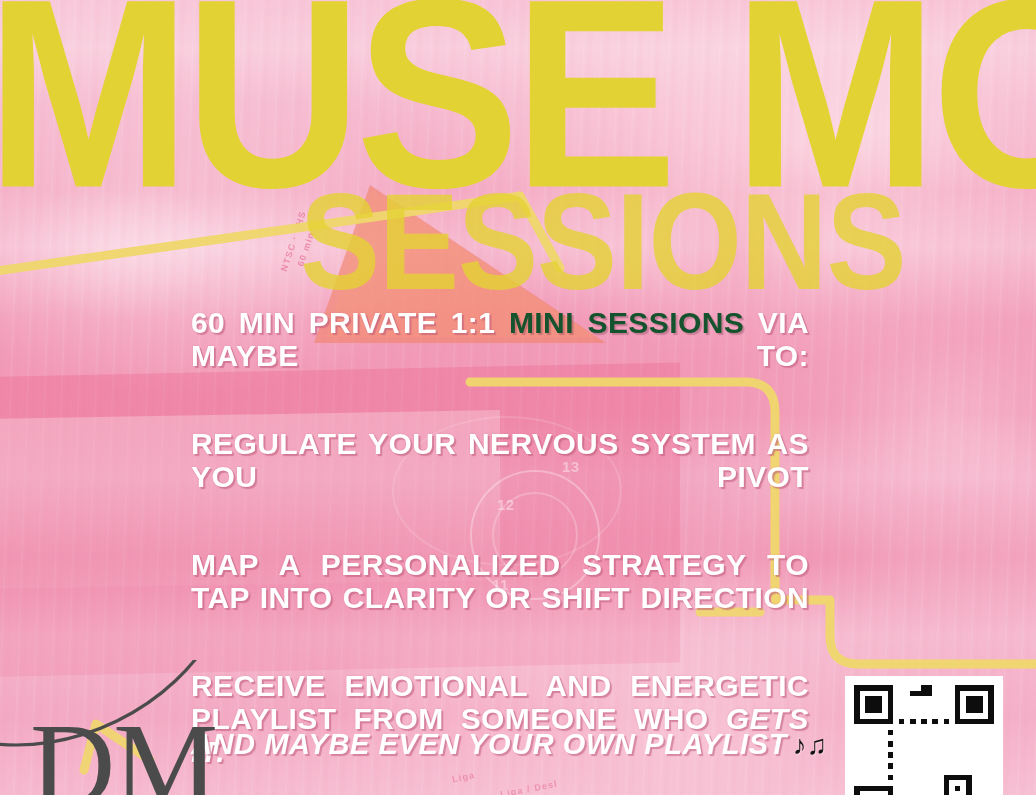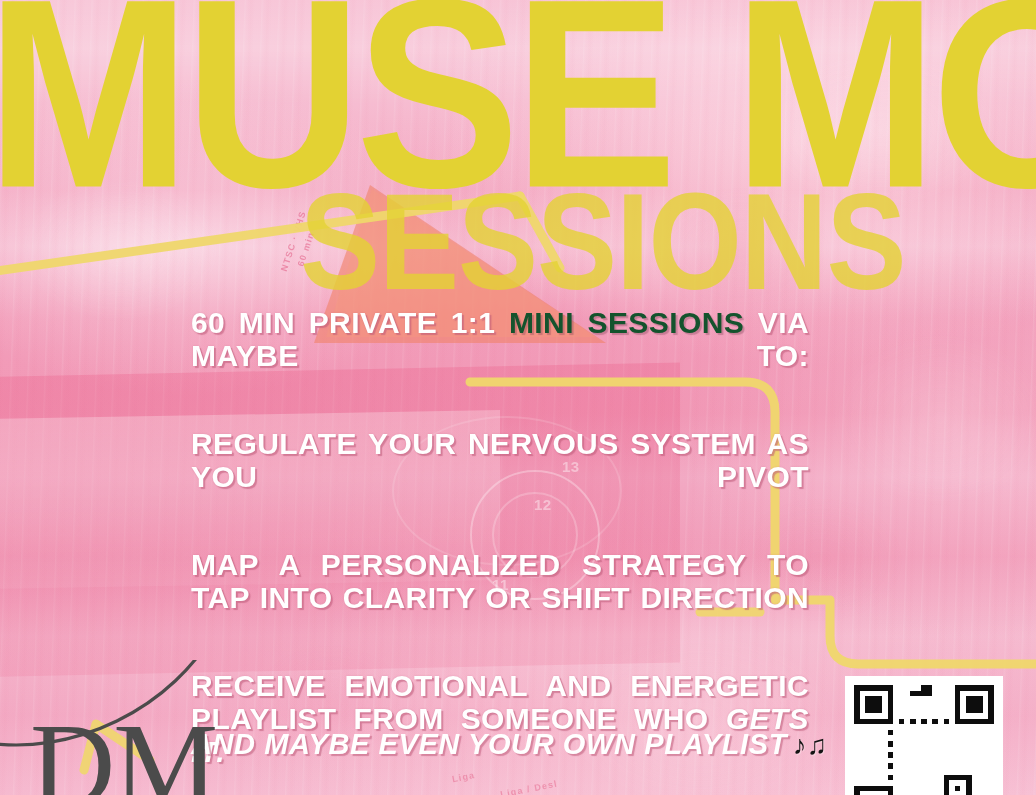--- a/index.html
+++ b/index.html
@@ -241,21 +241,21 @@
   <div class="bg-creases"></div>
 
   <div class="sleeve"></div>
   <div class="sleeve2"></div>
 
   <div class="reel r3"></div>
   <div class="reel r1"></div>
   <div class="reel r2"></div>
 
   <div class="dial-num" style="left:492px; top:576px;text-align:right;">11</div>
-  <div class="dial-num" style="left:534px; top:496px;">12</div>
+  <div class="dial-num" style="left:497px; top:496px;">12</div>
   <div class="dial-num" style="left:562px; top:458px;">13</div>
 
   <div class="microtext" style="left:262px; top:236px; transform:rotate(-72deg);">NTSC · VHS</div>
   <div class="microtext" style="left:288px; top:244px; transform:rotate(-72deg);">60 min</div>
   <div class="microtext" style="left:452px; top:772px; transform:rotate(-11deg); color:rgba(226,90,130,.45);">Liga</div>
   <div class="microtext" style="left:500px; top:784px; transform:rotate(-11deg); color:rgba(226,90,130,.45);">Liga / Desl</div>
 
   <svg class="coral-tri" viewBox="0 0 300 160">
     <polygon points="60,0 296,158 4,158" fill="#f0836b" opacity="0.62"></polygon>
     <polygon points="62,4 286,152 16,152" fill="#f79a7f" opacity="0.35"></polygon>

